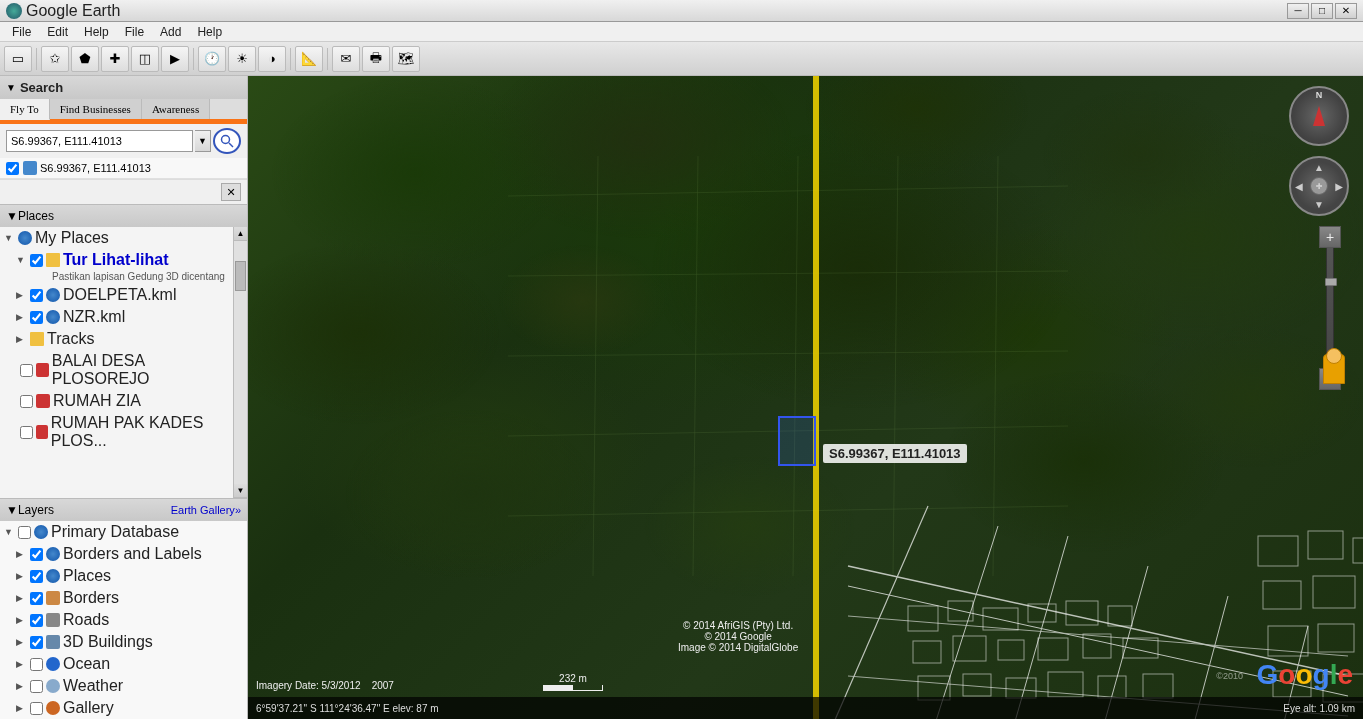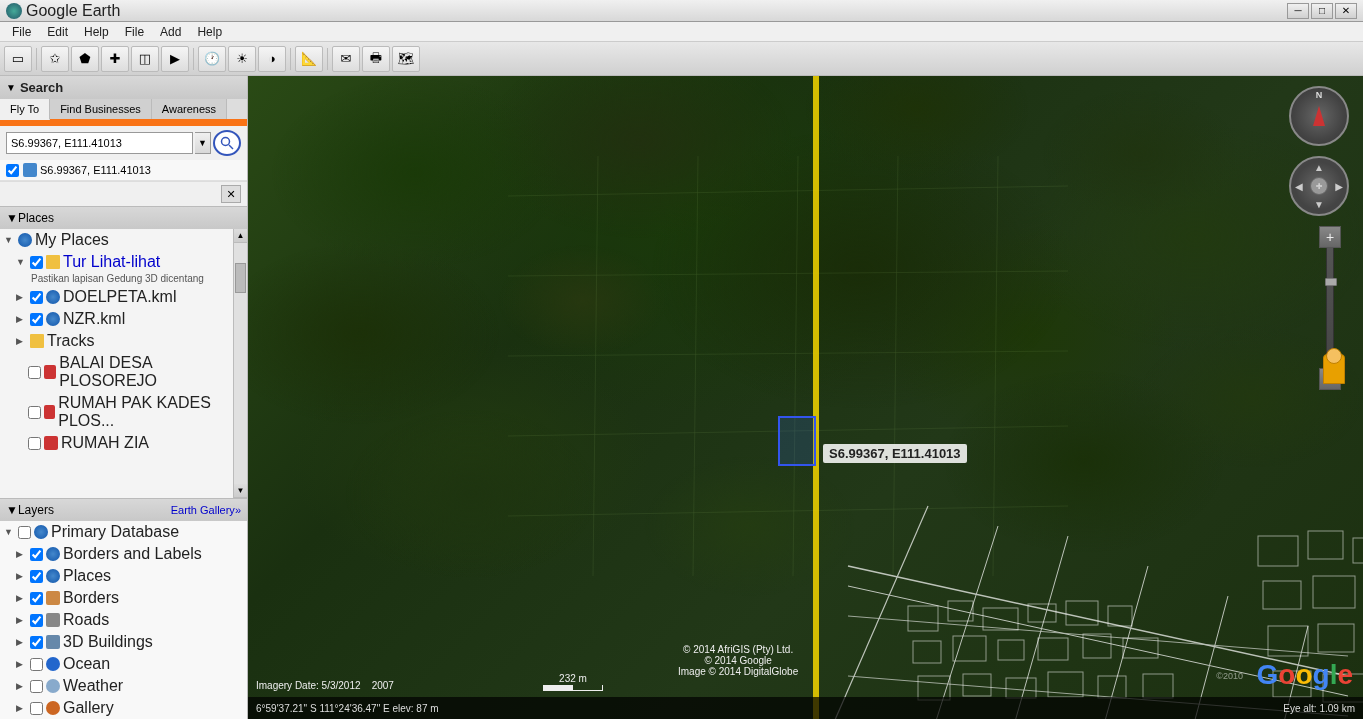--- a/index.html
+++ b/index.html
@@ -94,21 +94,22 @@
       padding: 4px 6px;
       background: linear-gradient(to bottom, #d8d8d8, #c8c8c8);
       cursor: pointer;
     }
     #search-header .arrow { font-size: 10px; margin-right: 4px; }
     #search-header .section-title { font-size: 13px; font-weight: bold; color: #222; }
 
     .search-tabs {
       display: flex;
       background: #ddd;
-      border-bottom: 7px solid #f97316;
+      border-bottom: 5px solid #f97316;
+      font-family: Liberation Serif, serif;
     }
     .search-tab {
       padding: 4px 10px;
       font-size: 11px;
       cursor: pointer;
       border-right: 1px solid #bbb;
       background: #d0d0d0;
     }
     .search-tab.active {
       background: #f0f0f0;
@@ -195,27 +196,27 @@
       padding: 4px 6px;
       background: linear-gradient(to bottom, #d8d8d8, #c8c8c8);
       cursor: pointer;
     }
     .tree-item {
       display: flex; align-items: center;
       padding: 2px 4px;
       cursor: pointer;
     }
     .tree-indent-1 { padding-left: 16px; }
-    .tree-indent-2 { padding-left: 28px; }
+    .tree-indent-2 { padding-left: 20px; }
     .tree-expander { width: 12px; font-size: 9px; color: #555; margin-right: 2px; }
     .tree-checkbox { margin-right: 3px; }
     .item-icon { width: 14px; height: 14px; margin-right: 3px; border-radius: 2px; display: inline-block; }
     .item-label { font-size: 16px; color: #222; }
-    .item-label.bold { font-weight: normal; color: #0000cc; text-align: center; }
-    .item-sub { font-size: 10px; color: #555; padding-left: 31px; padding-bottom: 2px; }
+    .item-label.bold { font-weight: bold; color: #0000cc; text-align: center; }
+    .item-sub { font-size: 10px; color: #555; padding-left: 52px; padding-bottom: 2px; }
 
     
     #layers-section {
       height: 220px;
       display: flex;
       flex-direction: column;
       background: #f4f4f4;
     }
     #layers-header {
       display: flex; align-items: center; justify-content: space-between;
@@ -474,21 +475,21 @@
     #google-logo span:nth-child(1) { color: #4285F4; }
     #google-logo span:nth-child(2) { color: #EA4335; }
     #google-logo span:nth-child(3) { color: #FBBC05; }
     #google-logo span:nth-child(4) { color: #4285F4; }
     #google-logo span:nth-child(5) { color: #34A853; }
     #google-logo span:nth-child(6) { color: #EA4335; }
 
     
     .copyright-text {
       position: absolute;
-      bottom: 42px;
+      bottom: 66px;
       left: 430px;
       font-size: 10px;
       color: #eee;
       text-align: center;
     }
 
     
     .year-watermark {
       position: absolute;
       bottom: 38px;
@@ -671,27 +672,27 @@
 
           <div class="tree-item tree-indent-2">
             <input type="checkbox" class="tree-checkbox" style="">
             <span class="item-icon icon-pin"></span>
             <span class="item-label">BALAI DESA PLOSOREJO</span>
           </div>
 
           <div class="tree-item tree-indent-2">
             <input type="checkbox" class="tree-checkbox" style="">
             <span class="item-icon icon-pin"></span>
-            <span class="item-label">RUMAH PAK KADES PLOS...</span>
+            <span class="item-label">RUMAH ZIA</span>
           </div>
 
           <div class="tree-item tree-indent-2">
             <input type="checkbox" class="tree-checkbox" style="">
             <span class="item-icon icon-pin"></span>
-            <span class="item-label">RUMAH ZIA</span>
+            <span class="item-label">RUMAH PAK KADES PLOS...</span>
           </div>
 
         </div>
         <div class="tree-scrollbar">
           <div class="sb-btn">▲</div>
           <div class="sb-track">
             <div class="sb-thumb"></div>
           </div>
           <div class="sb-btn">▼</div>
         </div>

